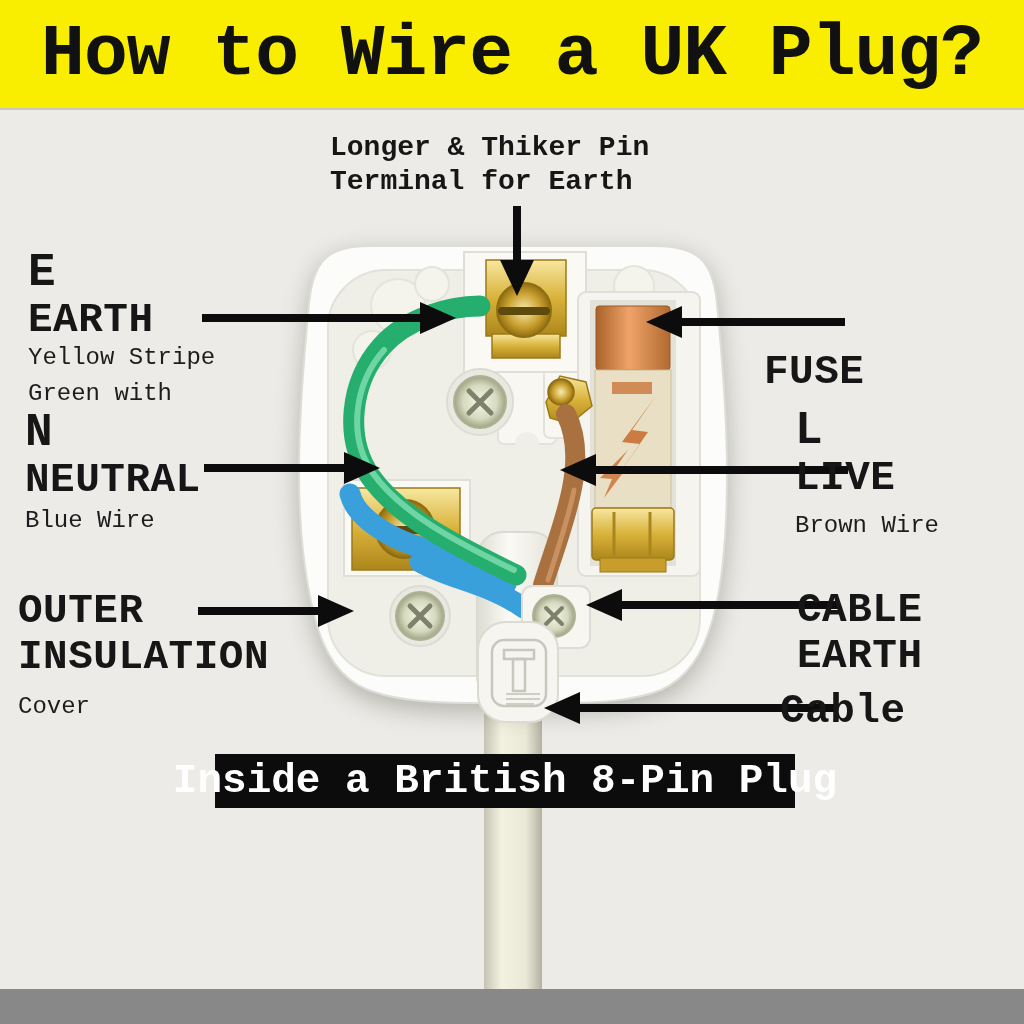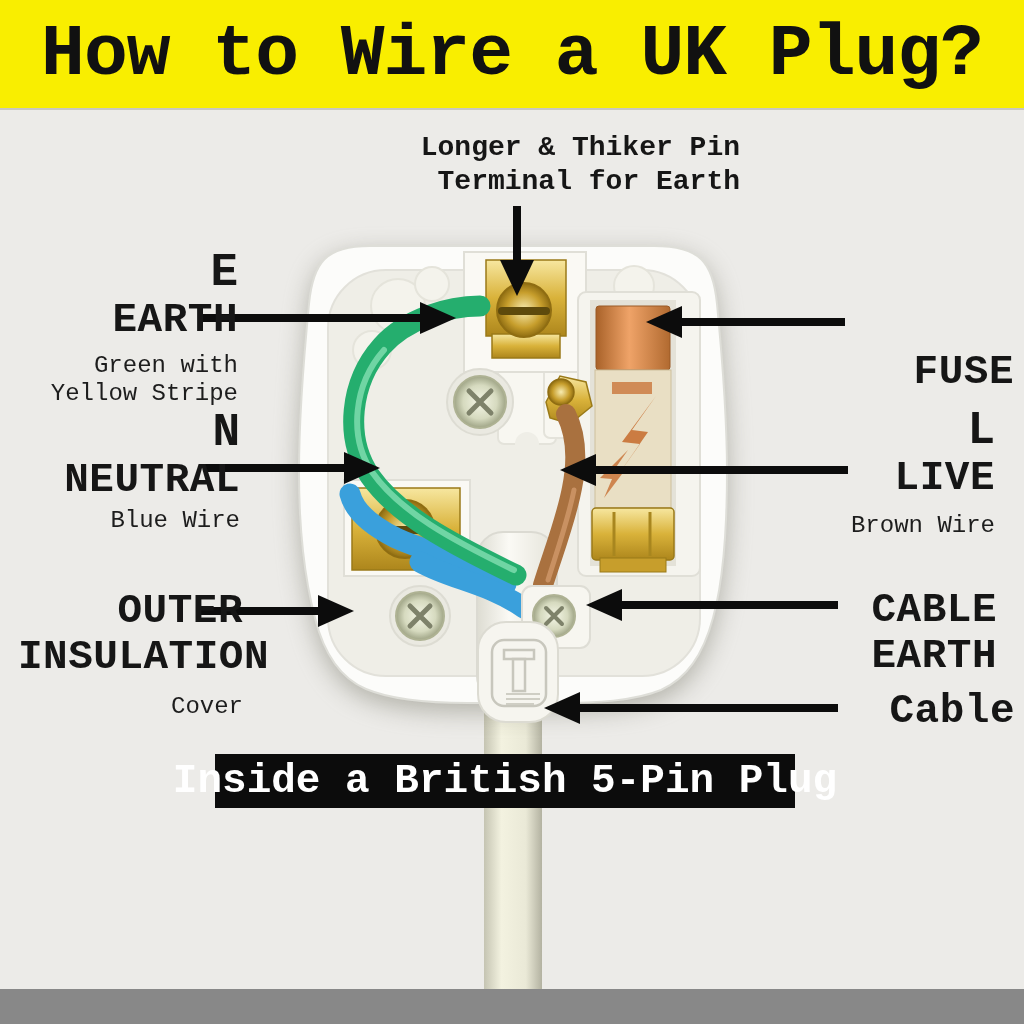--- a/index.html
+++ b/index.html
@@ -20,21 +20,21 @@
     background:var(--title-bg);
     display:flex; align-items:center; justify-content:center;
     box-shadow:0 2px 0 rgba(90,90,70,.25);
     z-index:4;
   }
   .title-banner .title{
     font-size:73px; font-weight:700; color:var(--title-text);
     letter-spacing:-1px; white-space:nowrap;
   }
   .plug-svg{position:absolute; left:0; top:0; z-index:1;}
-  .label{position:absolute; text-align:right; z-index:3; color:var(--label-text);}
+  .label{position:absolute; text-align:left; z-index:3; color:var(--label-text);}
   .lbl-letter{font-size:46px; font-weight:700; line-height:1.04;}
   .lbl-name{font-size:41px; font-weight:700; line-height:1.12; letter-spacing:.5px;}
   .lbl-desc{font-size:24px; font-weight:400; line-height:1.16; color:#1d1d1d;}
   .lbl-bold{font-size:28px; font-weight:700; line-height:1.2;}
   .bottom-banner{
     position:absolute; left:215px; top:754px; width:580px; height:54px;
     background:var(--banner-bg); color:var(--banner-text);
     display:flex; align-items:center; justify-content:center;
     font-size:41px; font-weight:700; white-space:nowrap; z-index:5;
   }
@@ -210,22 +210,22 @@
   </svg>
 
   <div class="label" style="left:330px; top:131px; width:410px;">
     <div class="lbl-bold">Longer &amp; Thiker Pin</div>
     <div class="lbl-bold">Terminal for Earth</div>
   </div>
 
   <div class="label" style="left:28px; top:250px; width:210px;">
     <div class="lbl-letter">E</div>
     <div class="lbl-name">EARTH</div>
+    <div class="lbl-desc">Yellow Stripe</div>
     <div class="lbl-desc" style="margin-top:8px;">Green with</div>
-    <div class="lbl-desc">Yellow Stripe</div>
   </div>
 
   <div class="label" style="left:25px; top:410px; width:215px;">
     <div class="lbl-letter">N</div>
     <div class="lbl-name">NEUTRAL</div>
     <div class="lbl-desc" style="margin-top:3px;">Blue Wire</div>
   </div>
 
   <div class="label" style="left:18px; top:589px; width:225px;">
     <div class="lbl-name">OUTER</div>
@@ -246,16 +246,16 @@
   <div class="label" style="left:797px; top:588px; width:200px;">
     <div class="lbl-name">CABLE</div>
     <div class="lbl-name">EARTH</div>
   </div>
 
   <div class="label" style="left:780px; top:689px; width:235px;">
     <div class="lbl-name">Cable</div>
   </div>
 
   <div class="bottom-banner">
-    <span>Inside a British 5-Pin Plug</span>
+    <span>Inside a British 8-Pin Plug</span>
   </div>
 
 </div>
 
 </body></html>

